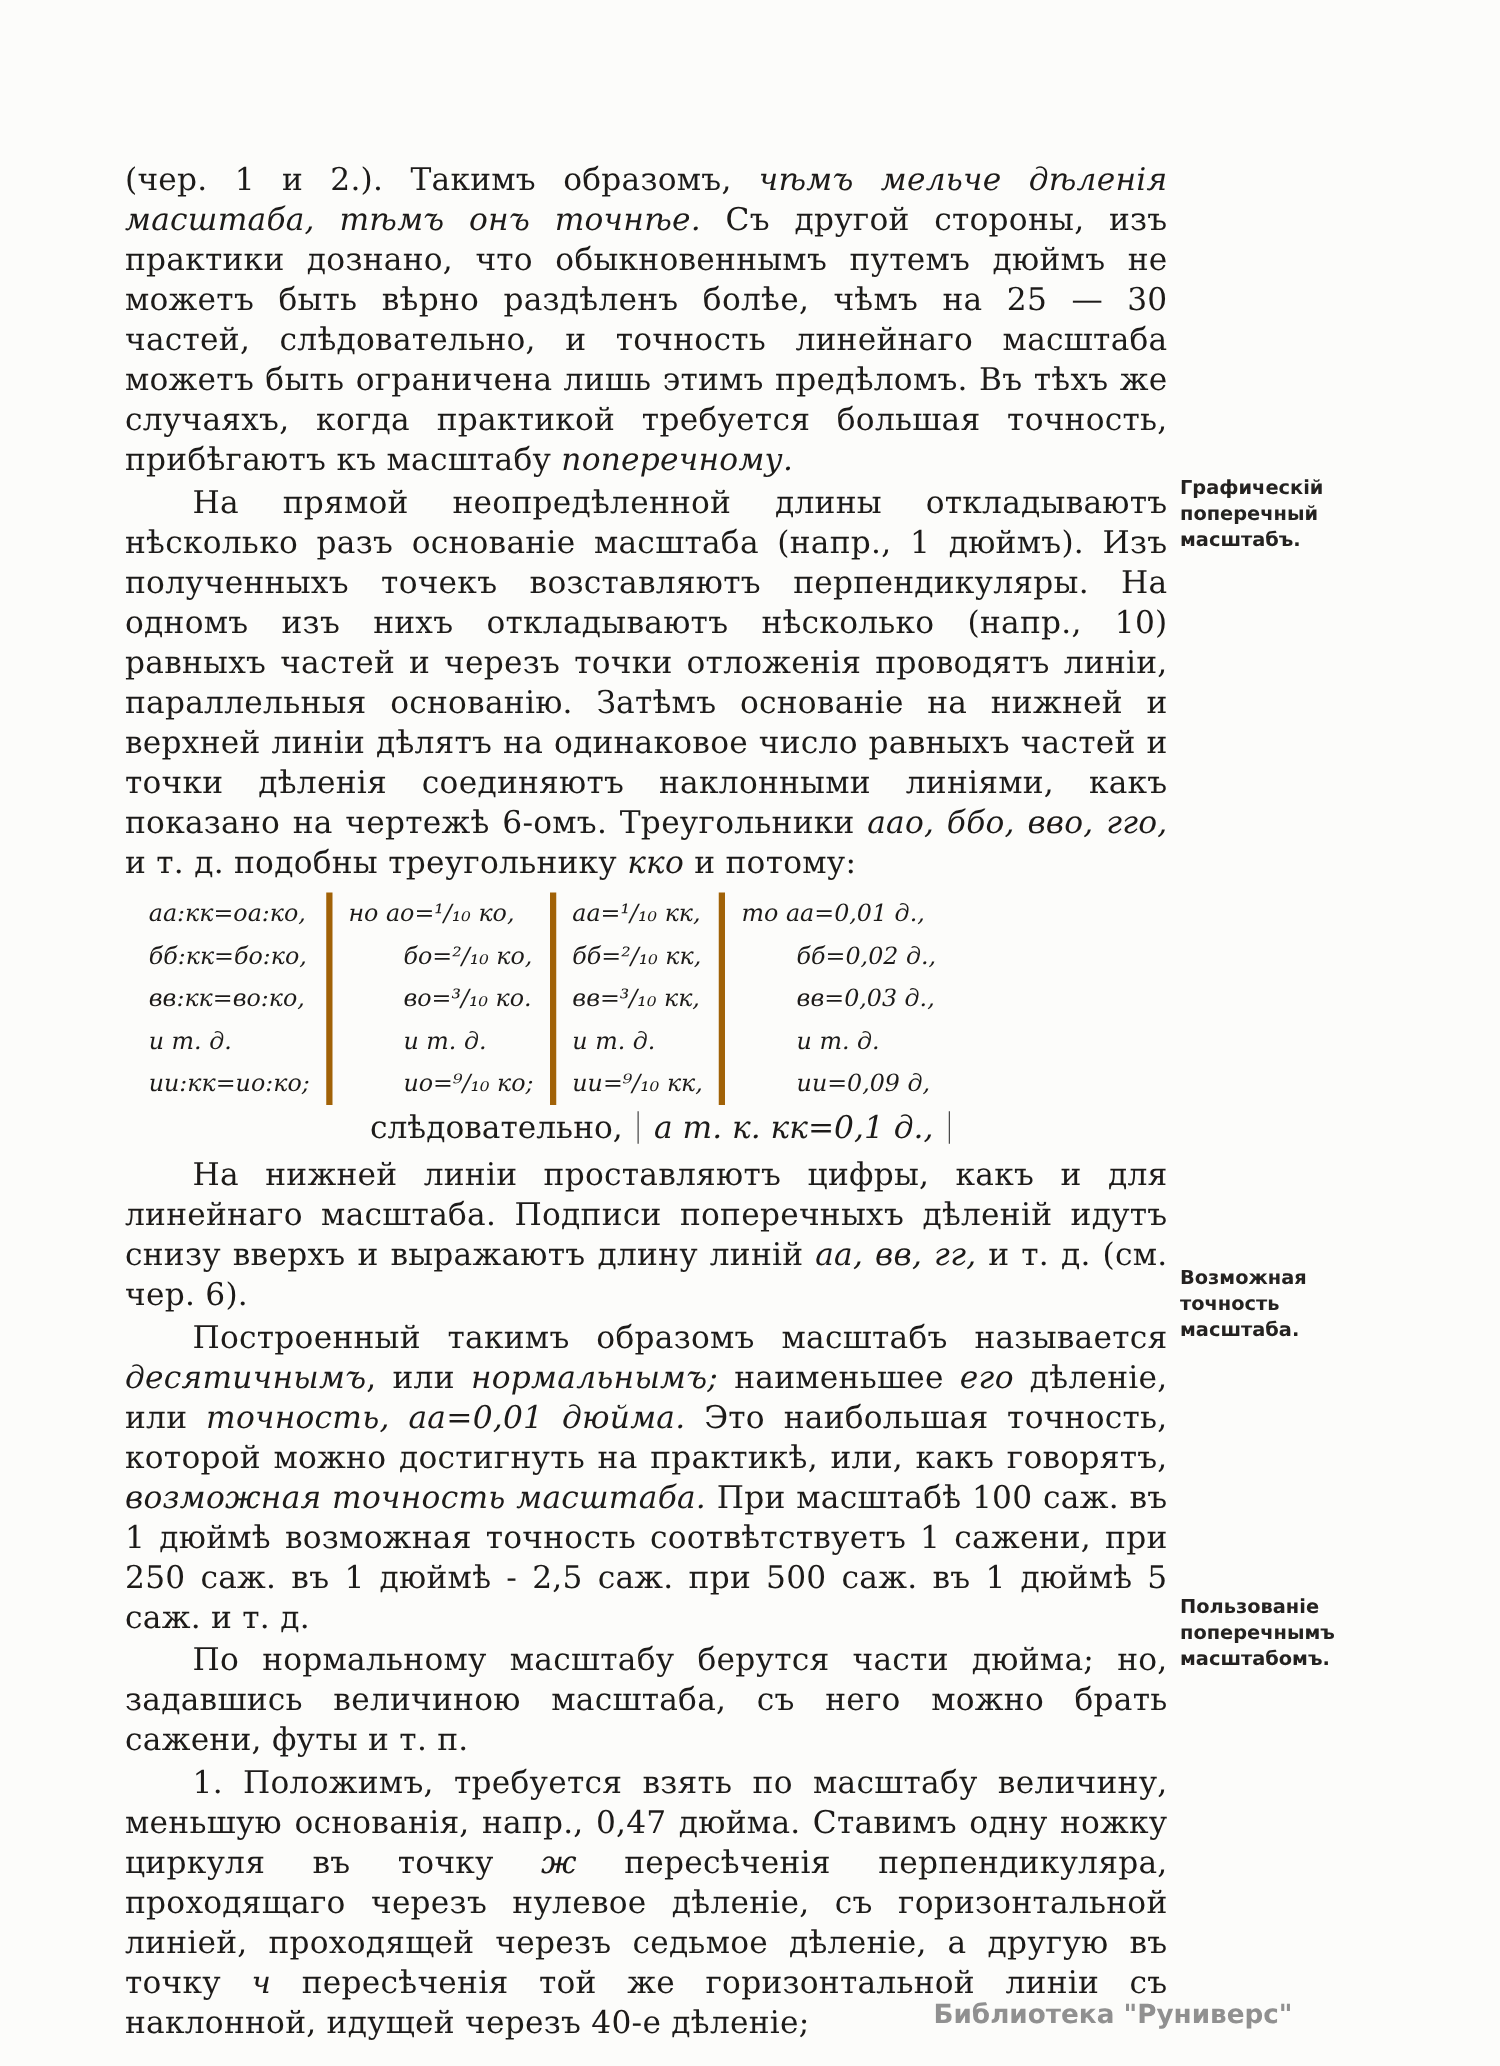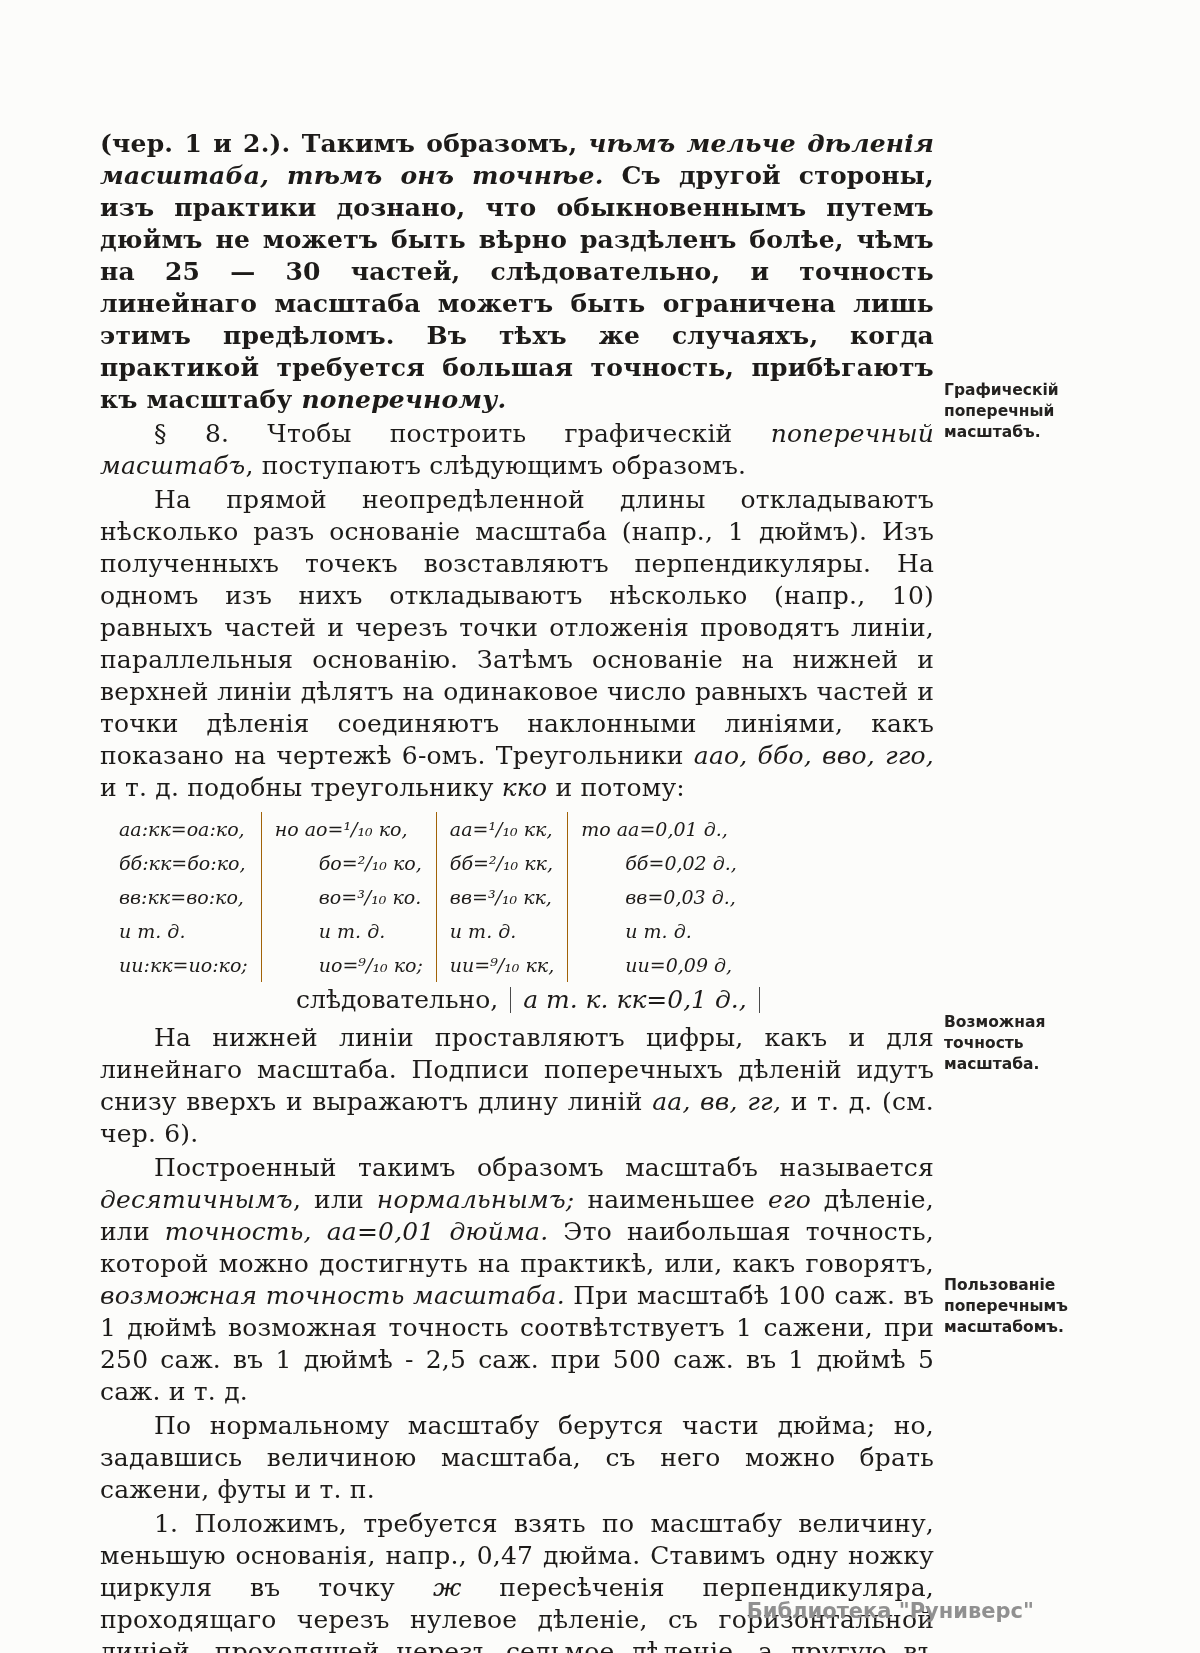--- a/index.html
+++ b/index.html
@@ -21,30 +21,30 @@
   .main{
     position:absolute;left:100px;top:128px;width:834px;
   }
   .para{
     margin:0 0 2px 0;
     font-size:25px;line-height:32px;
     text-align:justify;
     text-indent:54px;
     letter-spacing:0.2px;
   }
-  .para.no-indent{text-indent:0;font-weight:bold;}
+  .para.no-indent{text-indent:0;}
   .it{font-style:italic;}
   .formula{
     display:flex;
     margin:8px 0 0 6px;
     font-style:italic;
     font-size:19px;
   }
   .f-col{padding:0 13px;}
-  .f-col.sep{border-left:1px solid #a16207;}
+  .f-col.sep{border-left:5px solid #a16207;}
   .f-col.prefixed .fline:not(:first-child){padding-left:44px;}
   .fline{line-height:34px;white-space:nowrap;}
   .f-footer{
     display:flex;align-items:center;gap:12px;
     font-size:25px;line-height:36px;
     margin:0 0 4px 196px;
   }
   .fbar{display:inline-block;width:1px;height:26px;background:#4a4a4a;}
   .margin-note{
     position:absolute;left:944px;width:120px;
@@ -61,21 +61,20 @@
 </head>
 <body>
 
 <div class="page">
 
 
   <div class="main">
 
     <p class="para no-indent"><span>(чер. 1 и 2.). Такимъ образомъ, </span><span class="it">чѣмъ мельче дѣленія масштаба, тѣмъ онъ точнѣе.</span><span> Съ другой стороны, изъ практики дознано, что обыкновеннымъ путемъ дюймъ не можетъ быть вѣрно раздѣленъ болѣе, чѣмъ на 25 — 30 частей, слѣдовательно, и точность линейнаго масштаба можетъ быть ограничена лишь этимъ предѣломъ. Въ тѣхъ же случаяхъ, когда практикой требуется большая точность, прибѣгаютъ къ масштабу </span><span class="it">поперечному.</span></p>
 
-    <p class="para"><span>§ 8. Чтобы построить графическій </span><span class="it">поперечный масштабъ</span><span>, поступаютъ слѣдующимъ образомъ.</span></p>
 
     <p class="para"><span>На прямой неопредѣленной длины откладываютъ нѣсколько разъ основаніе масштаба (напр., 1 дюймъ). Изъ полученныхъ точекъ возставляютъ перпендикуляры. На одномъ изъ нихъ откладываютъ нѣсколько (напр., 10) равныхъ частей и черезъ точки отложенія проводятъ линіи, параллельныя основанію. Затѣмъ основаніе на нижней и верхней линіи дѣлятъ на одинаковое число равныхъ частей и точки дѣленія соединяютъ наклонными линіями, какъ показано на чертежѣ 6-омъ. Треугольники </span><span class="it">аао, ббо, вво, гго,</span><span> и т. д. подобны треугольнику </span><span class="it">кко</span><span> и потому:</span></p>
 
     <div class="formula">
       <div class="f-col">
           <div class="fline">аа:кк=оа:ко,</div>
           <div class="fline">бб:кк=бо:ко,</div>
           <div class="fline">вв:кк=во:ко,</div>
           <div class="fline">и т. д.</div>
           <div class="fline">ии:кк=ио:ко;</div>

